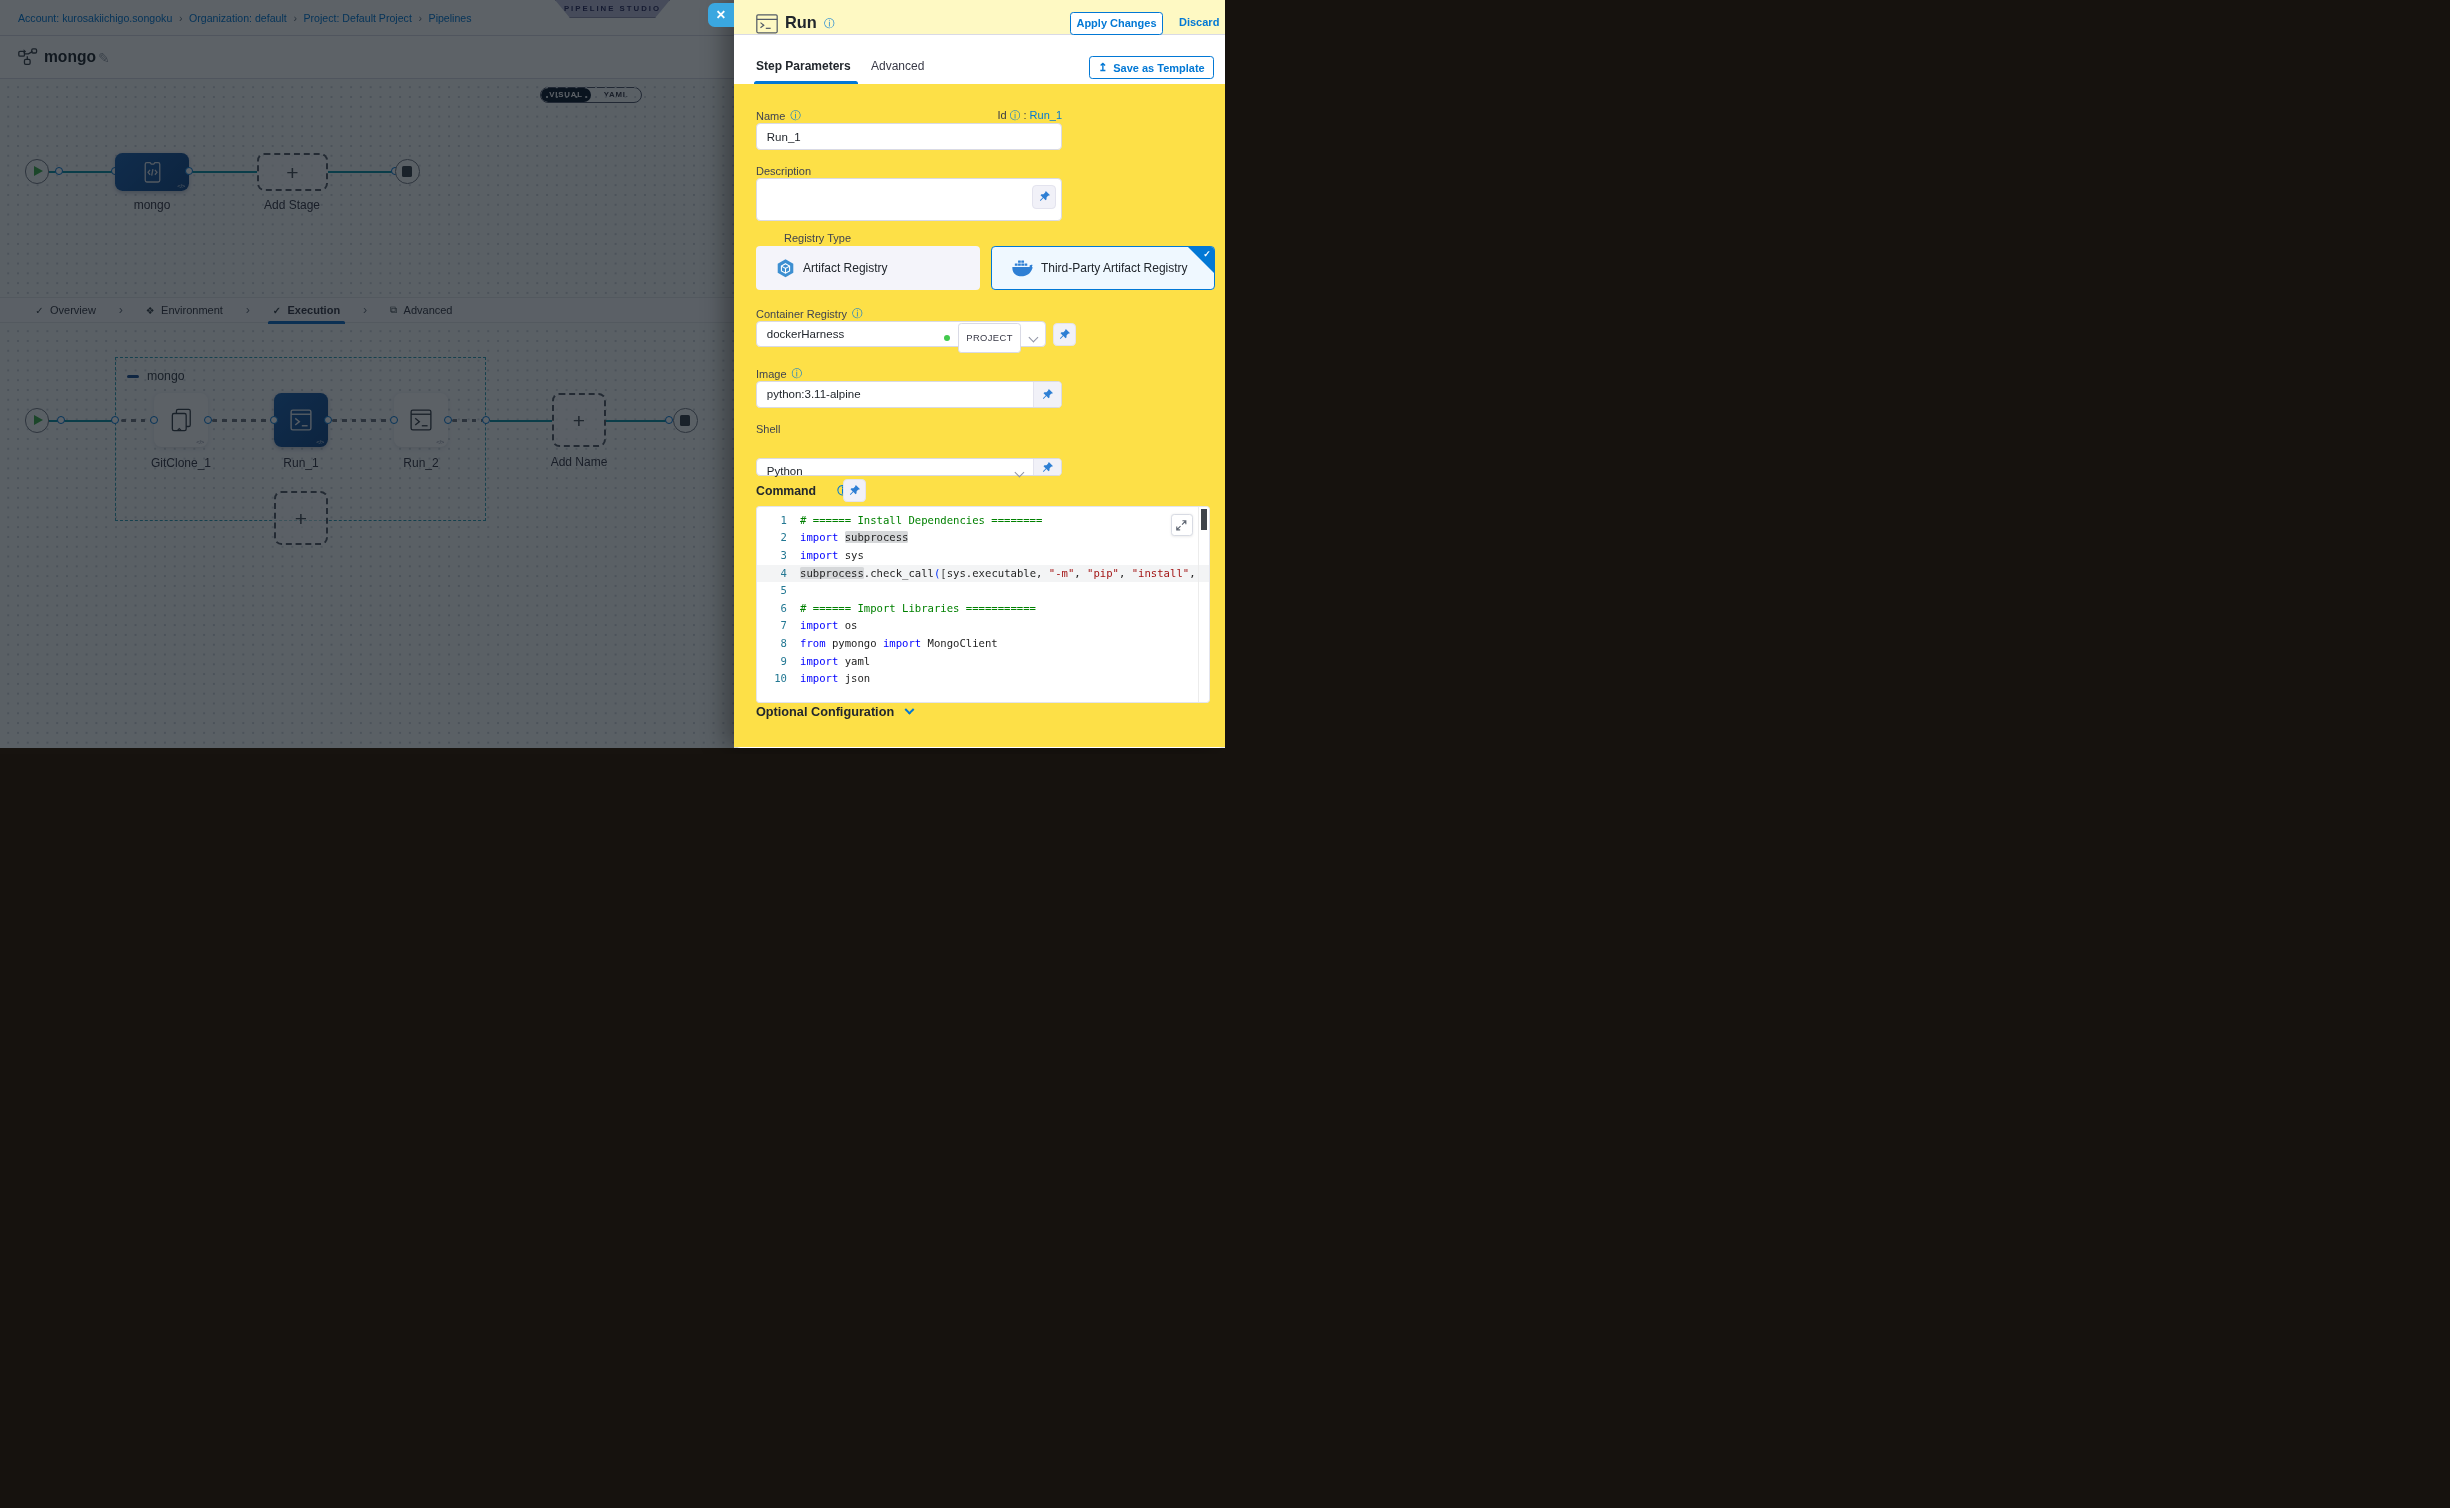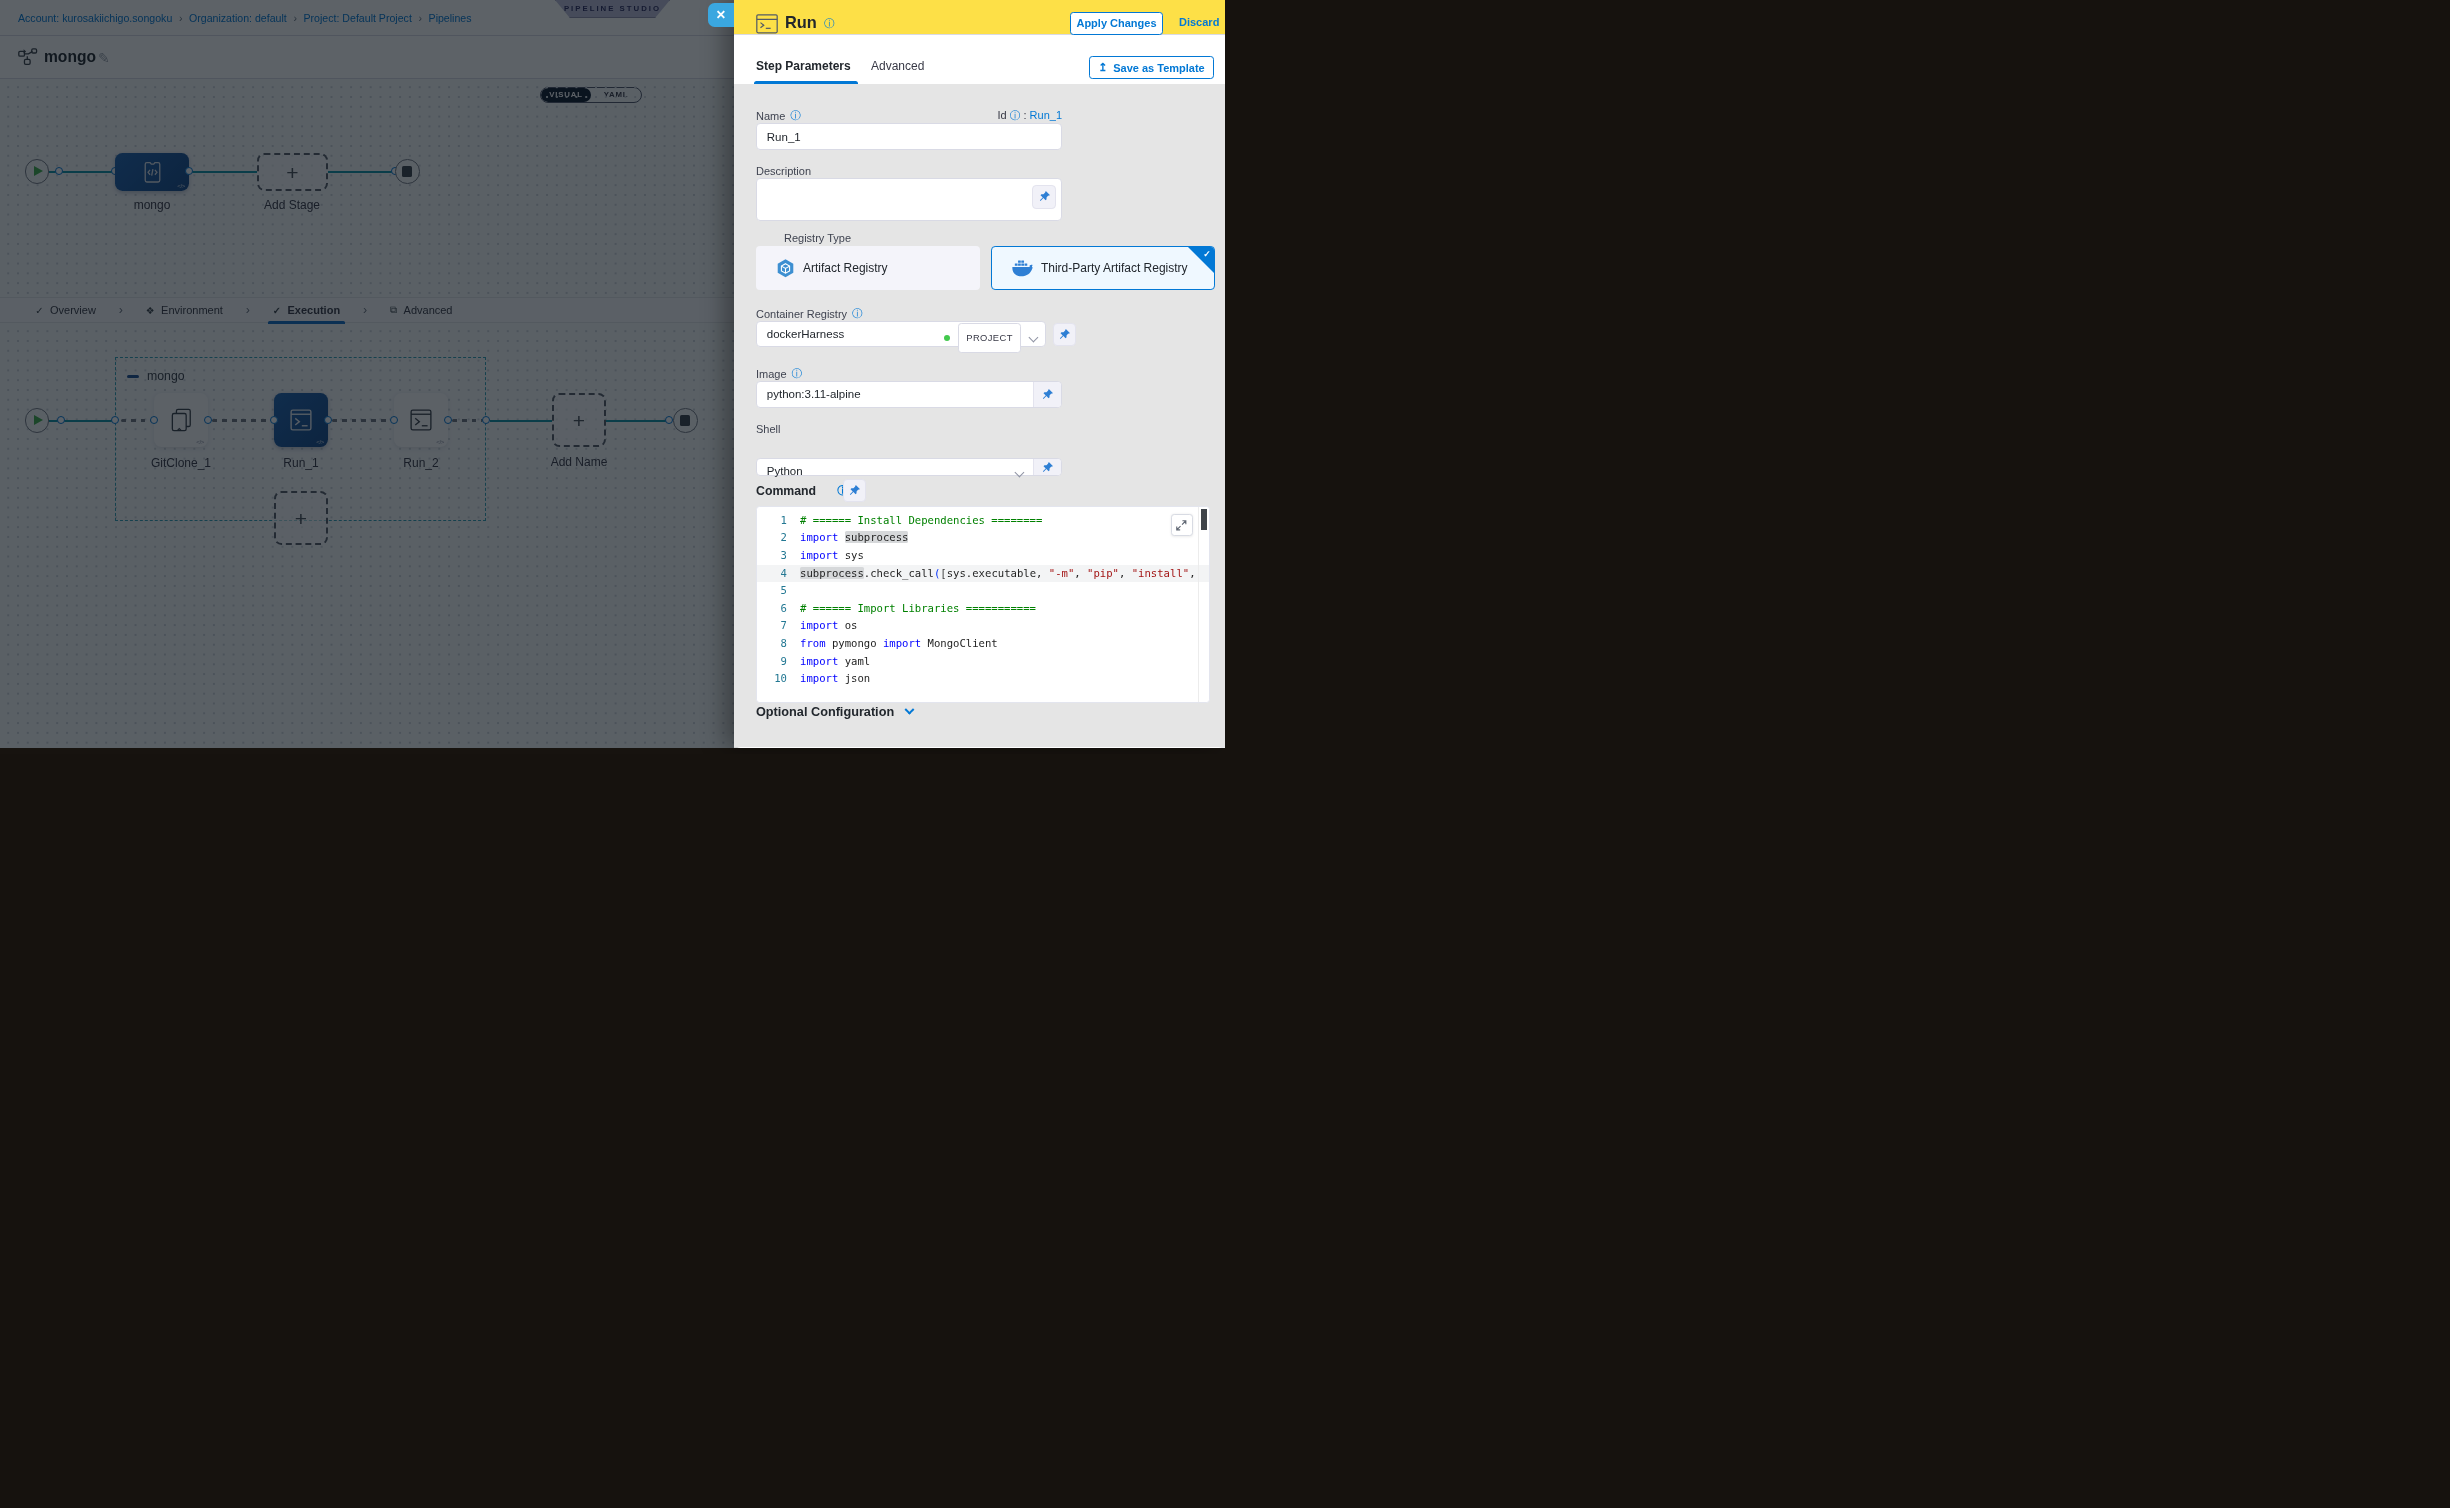--- a/index.html
+++ b/index.html
@@ -57,36 +57,36 @@
   .group-minus { position:absolute; width:11.5px; height:3.3px; background:#1d4f93; border-radius:1.6px; cursor:pointer; }
   .group-title { position:absolute; font-size:12.3px; color:#3a4049; }
 
   .dim-overlay { position:absolute; left:0; top:0; width:734px; height:748px; background:rgba(9,16,25,0.66); z-index:5; }
 
   
   .drawer { position:absolute; left:734px; top:0; width:491px; height:748px; background:#ffffff; z-index:10;
     border-radius:0 0 6.6px 6.6px; box-shadow:-8.2px 0 23px rgba(0,0,0,.35); }
   .drawer-close { position:absolute; left:-26px; top:2.5px; width:26px; height:24px; background:#3aa7e0; border-radius:6.6px 0 0 6.6px; z-index:11;
     display:flex; align-items:center; justify-content:center; color:#ffffff; font-size:12.3px; font-weight:bold; cursor:pointer; }
-  .drawer-header { position:absolute; left:0; top:0; width:100%; height:35px; border-bottom:0.8px solid #d9dae5; background:#fde047; }
+  .drawer-header { position:absolute; left:0; top:0; width:100%; height:35px; border-bottom:0.8px solid #d9dae5; background:#fef9c3; }
   .run-title { position:absolute; left:51px; top:13px; font-size:16.4px; font-weight:bold; color:#22272d; }
   .info-i { display:inline-block; color:#0278d5; font-size:10.6px; font-style:normal; }
   .hdr-info { position:absolute; left:90px; top:17px; }
   .btn-outline { border:0.8px solid #0278d5; background:#fff; color:#0278d5; border-radius:3.3px; font-size:11px; font-weight:bold; font-family:inherit; cursor:pointer; }
   .apply-btn { position:absolute; left:336px; top:11.5px; width:93px; height:23px; }
   .discard-link { position:absolute; left:445px; top:16.4px; font-size:11px; font-weight:bold; color:#0278d5; cursor:pointer; }
   .drawer-tabs { position:absolute; left:0; top:47px; width:100%; height:38px; background:#fff; border-bottom:0.8px solid #e2e4ec; }
   .dtab { position:absolute; top:0; height:37px; display:flex; align-items:center; font-size:12px; color:#383946; cursor:pointer; }
   .dtab.active { font-weight:bold; color:#22272d; }
   .dtab-underline { position:absolute; left:19.7px; top:34px; width:104px; height:3.3px; background:#0278d5; border-radius:2.5px 2.5px 0 0; }
   .dtab-params { left:22px; }
   .dtab-advanced { left:137px; }
   .savetpl-btn { position:absolute; left:355px; top:9px; width:125px; height:23px; display:flex; align-items:center; justify-content:center; gap:5.7px; }
 
-  .drawer-body { position:absolute; left:0; top:84px; width:100%; height:663px; background:#e5e5e5; overflow:hidden; }
+  .drawer-body { position:absolute; left:0; top:84px; width:100%; height:663px; background:#fde047; overflow:hidden; }
   .flabel { position:absolute; font-size:11px; color:#3f4350; display:flex; align-items:center; gap:4.9px; }
   .ftext { position:absolute; background:#fff; border:0.8px solid #d9dae5; border-radius:4.1px; font-size:11.5px; color:#22272d; font-family:inherit; padding:0 9.8px; }
   .id-row { position:absolute; left:164px; top:24.6px; width:164px; text-align:right; font-size:11px; color:#383946; }
   .id-link { color:#0278d5; cursor:pointer; }
   .desc-box { position:absolute; left:22px; top:94px; width:306px; height:43px; background:#fff; border:0.8px solid #d9dae5; border-radius:4.1px; }
   .pin-sq { position:absolute; background:#f1f1f8; border:0.8px solid #e3e3ee; border-radius:4.1px; display:flex; align-items:center; justify-content:center; cursor:pointer; }
   .resize-h { position:absolute; right:1.6px; bottom:1.6px; width:7.4px; height:7.4px;
     background:linear-gradient(135deg,transparent 0 50%,#9aa0ab 50% 56%,transparent 56% 72%,#9aa0ab 72% 78%,transparent 78%); }
   .reg-card { position:absolute; top:162px; height:44px; border-radius:4.1px; display:flex; align-items:center; gap:8.2px; padding-left:19.7px; font-size:12px; color:#22272d; cursor:pointer; }
   .reg-card1 { left:22px; width:224px; background:#f4f4fa; }

